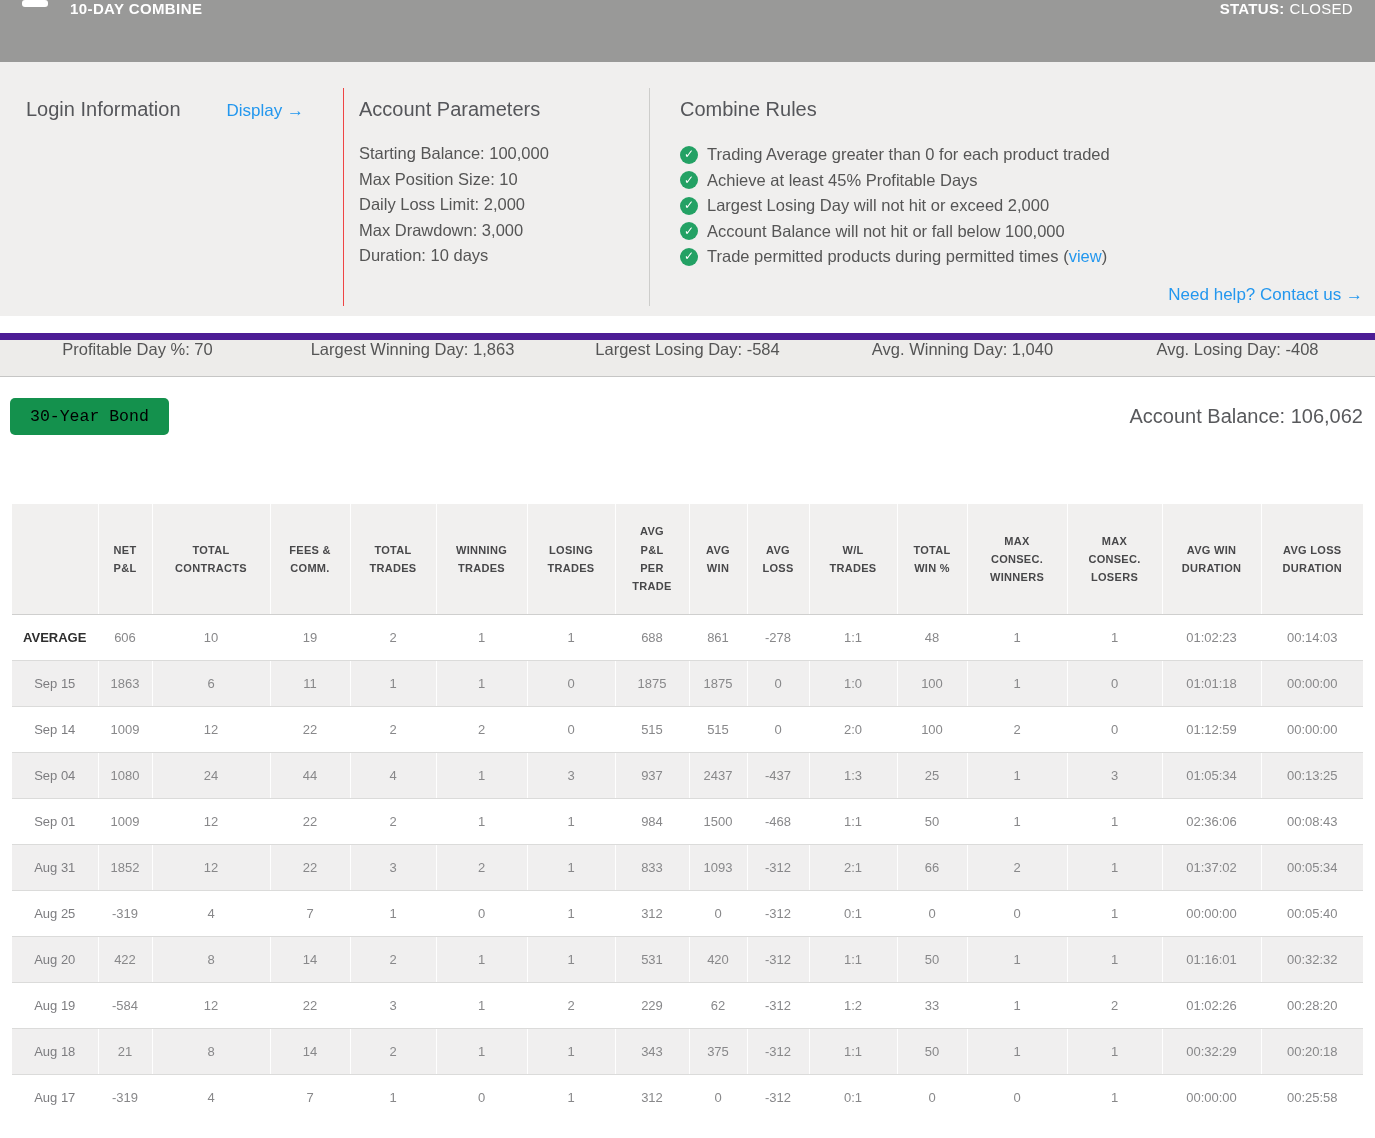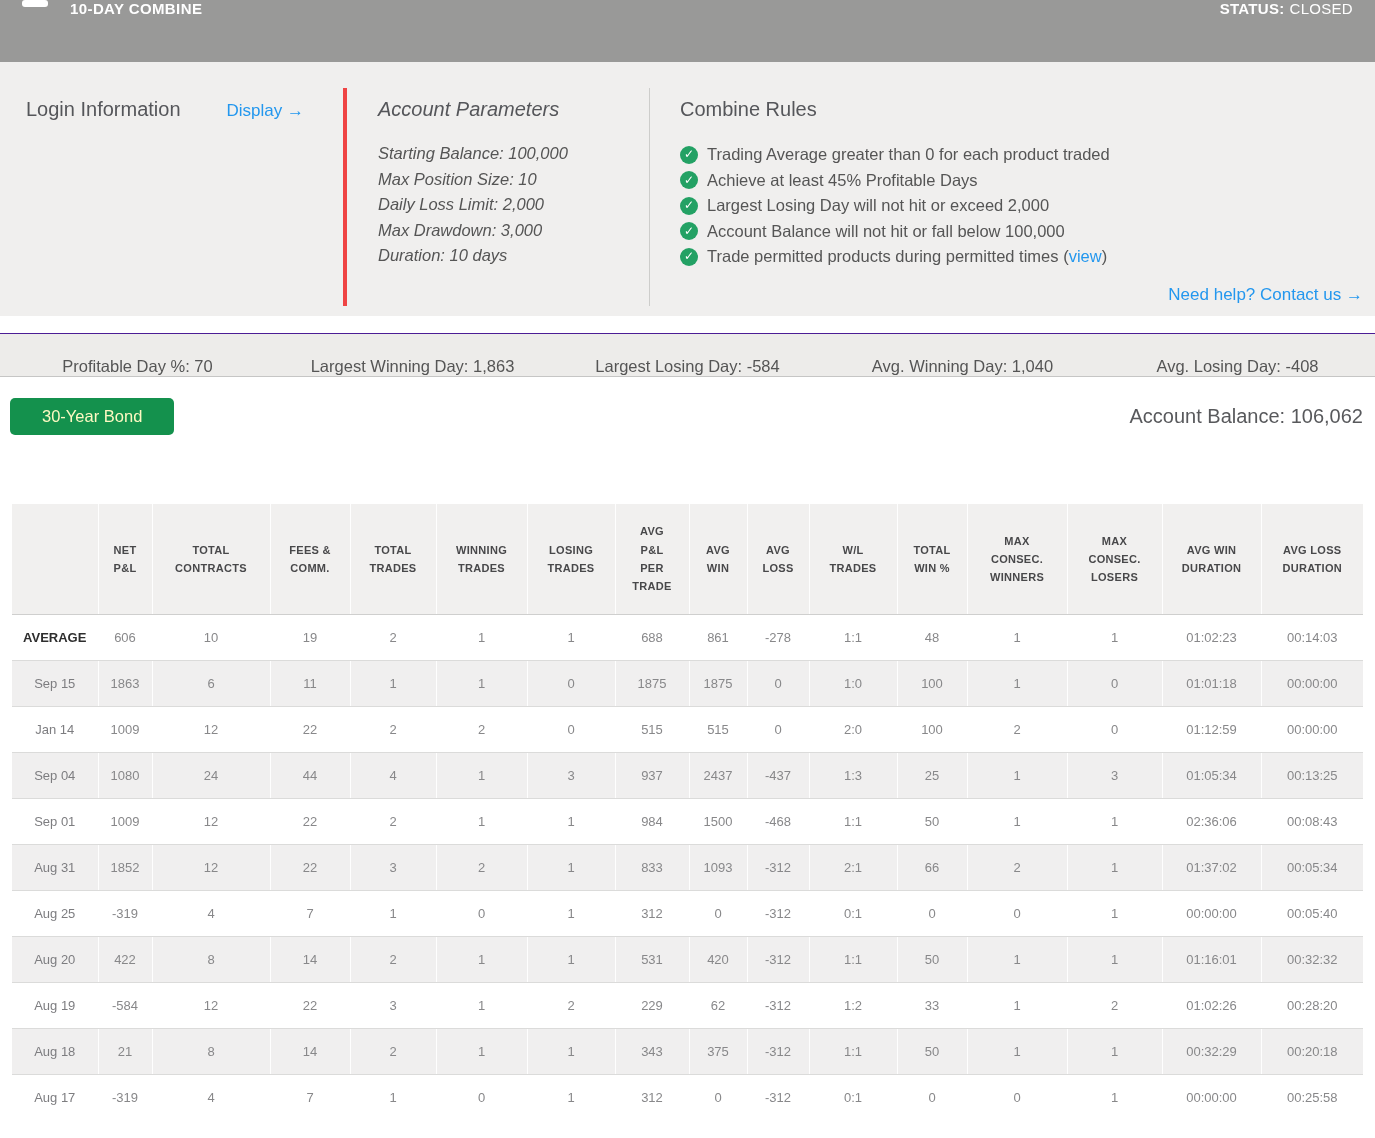--- a/index.html
+++ b/index.html
@@ -42,21 +42,21 @@
 
   
   .info-panel {
     background: #f0efee;
     display: flex;
     padding: 26px 0 10px 0;
     min-height: 254px;
   }
   .info-col { padding-top: 10px; }
   .col-login { width: 343px; padding-left: 26px; }
-  .col-params { width: 306px; border-left: 4px solid #ef4444; padding-left: 31px; font-style: italic; }
+  .col-params { width: 306px; border-left: 1px solid #ef4444; padding-left: 15px; }
   .col-rules { flex: 1; border-left: 1px solid #cdcdcb; padding-left: 30px; padding-right: 12px; }
 
   .section-title {
     font-size: 20px;
     color: #55565a;
     font-weight: normal;
   }
   .login-head { display: flex; align-items: baseline; }
   .login-head .section-title { margin-right: 46px; }
   a.blue-link {
@@ -101,47 +101,47 @@
     flex: 0 0 auto;
   }
   .help-row { text-align: right; margin-top: 15px; }
   .help-link { font-size: 17px; }
 
   
   .stats-gap { height: 17px; background: #fff; }
   .stats-bar {
     height: 44px;
     background: #edecea;
-    border-top: 1px solid #4c1d95;
+    border-top: 7px solid #4c1d95;
     border-bottom: 1px solid #c6c6c5;
     display: flex;
-    align-items: flex-end;
+    align-items: flex-start;
   }
   .stat {
     flex: 1;
     text-align: center;
     font-size: 16.5px;
     color: #555;
   }
 
   
   .product-row {
     margin-top: 21px;
     padding: 0 12px 0 10px;
     display: flex;
     align-items: center;
   }
   .product-button {
     background: #14914d;
-    color: #fef9c3;
+    color: #000000;
     border: none;
     border-radius: 5px;
-    font-family: Liberation Sans, sans-serif;
+    font-family: Liberation Mono, monospace;
     font-size: 16.5px;
-    padding: 9px 32px;
+    padding: 9px 20px;
     cursor: pointer;
   }
   .account-balance {
     margin-left: auto;
     font-size: 20px;
     color: #58595c;
   }
 
   
   .grid-wrap { margin: 69px 12px 0 12px; }
@@ -356,21 +356,21 @@
           <td>1875</td>
           <td>0</td>
           <td>1:0</td>
           <td>100</td>
           <td>1</td>
           <td>0</td>
           <td>01:01:18</td>
           <td>00:00:00</td>
         </tr>
         <tr>
-          <td class="row-label">Jan 14</td>
+          <td class="row-label">Sep 14</td>
           <td>1009</td>
           <td>12</td>
           <td>22</td>
           <td>2</td>
           <td>2</td>
           <td>0</td>
           <td>515</td>
           <td>515</td>
           <td>0</td>
           <td>2:0</td>

